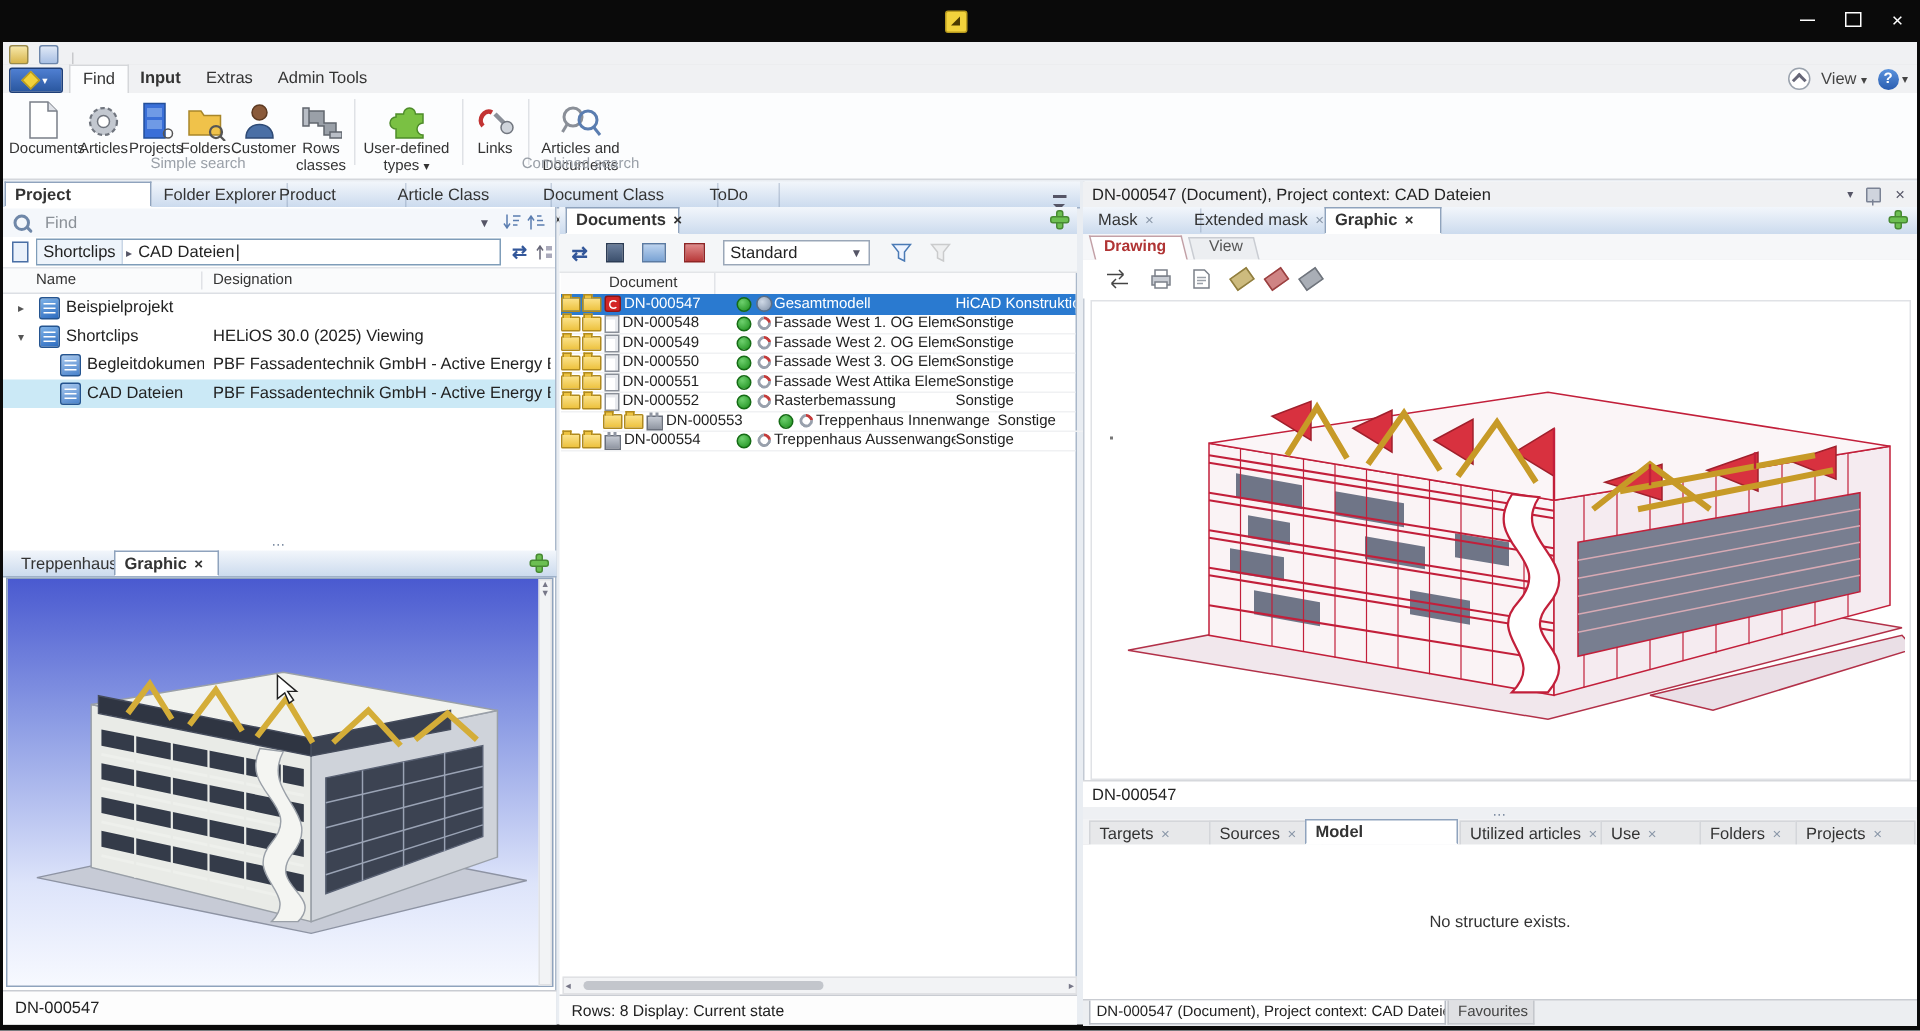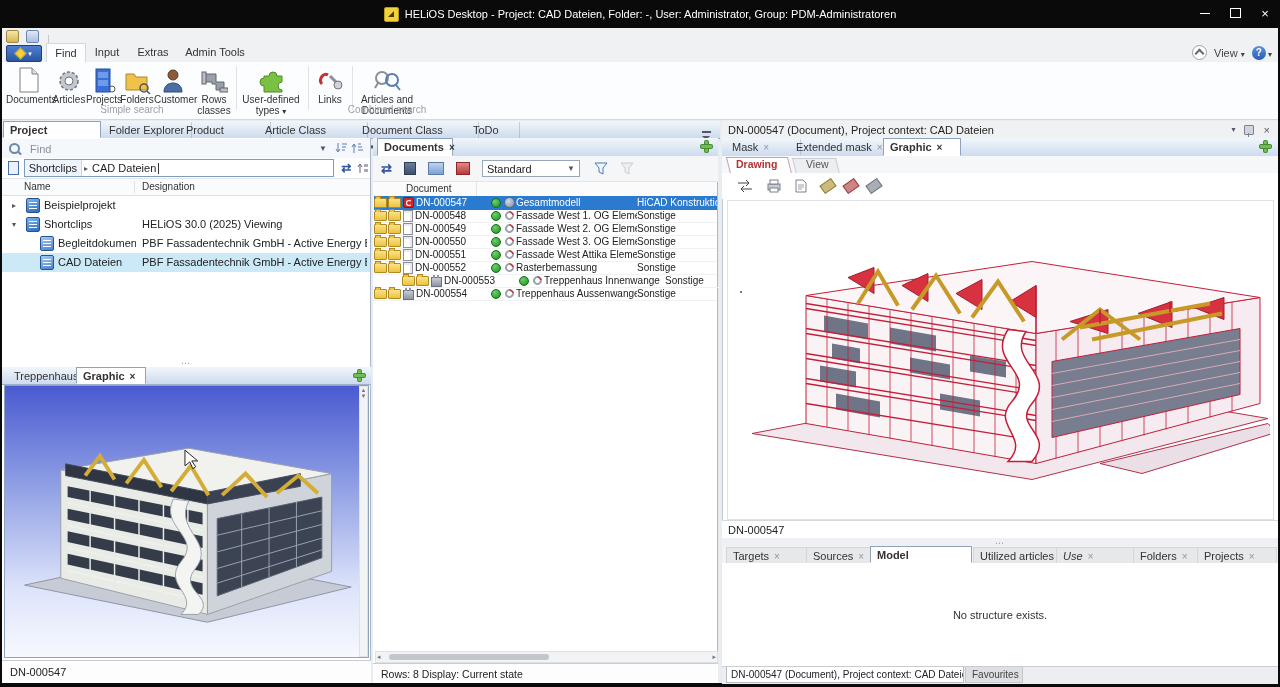--- a/index.html
+++ b/index.html
@@ -70,21 +70,20 @@
   .thumb{background:#c3c6cc;border-radius:3px;}
   .dots{color:#7a8aa0;font-size:9px;letter-spacing:1px;text-align:center;}
   .pinico{display:inline-block;width:8px;height:8px;border:1px solid #7a8294;background:#cfd4dd;border-radius:1px;position:relative;}
   .pinico::after{content:"";position:absolute;left:3px;top:7px;width:1px;height:4px;background:#7a8294;}
 </style>
 </head>
 <body>
 
 <div class="abs" id="titlebar">
   <span class="applogo"></span>
-  <span>HELiOS Desktop - Project: CAD Dateien, Folder: -, User: Administrator, Group: PDM-Administratoren</span>
 </div>
 <div class="abs" style="left:1190px;top:0;display:flex;">
   <span class="winbtn">
       <span style="width:10px;height:1px;background:#fff;display:inline-block;"></span>
     </span>
   <span class="winbtn">
       <span style="width:9px;height:8px;border:1px solid #fff;display:inline-block;"></span>
     </span>
   <span class="winbtn" style="font-size:13px;">×</span>
 </div>
@@ -94,21 +93,21 @@
 <div class="abs" id="qat">
   <span class="qico"></span><span class="qico" style="background:linear-gradient(#dfe8f6,#a9c0e4);border-color:#6c86ab;"></span><span class="qsep"></span>
 </div>
 
 <div class="abs" id="tabrow">
   <span class="abs appbtn">
       <i></i>
       <b>▾</b>
     </span>
   <span class="rtab act" style="left:44px;width:38px;"><span>Find</span></span>
-  <span class="rtab" style="left:84px;width:42px;"><span>Input</span></span>
+  <span class="rtab" style="left:84px;width:42px;font-weight:bold;"><span>Input</span></span>
   <span class="rtab" style="left:128px;width:46px;"><span>Extras</span></span>
   <span class="rtab" style="left:176px;width:74px;"><span>Admin Tools</span></span>
   <span class="ribright">
     <span class="circ">
         <span class="chevup"></span>
       </span>
     <span><span>View</span> <span style="font-size:8px;">▾</span></span>
     <span><span class="helpc">?</span><span style="font-size:8px;"> ▾</span></span>
   </span>
 </div>
@@ -677,21 +676,21 @@
 
 <div class="abs nw" style="left:722px;top:520px;width:556px;height:19px;background:#fff;border-top:1px solid #d6d8dc;border-bottom:1px solid #d6d8dc;line-height:18px;padding-left:6px;box-sizing:border-box;"><span>DN-000547</span></div>
 
 <div class="abs dots" style="left:722px;top:538px;width:556px;height:8px;background:#eef0f3;">⋯</div>
 
 <div class="abs" style="left:722px;top:546px;width:556px;height:17px;background:#f2f3f5;border-bottom:1px solid #c9ccd2;">
   <span class="xtab" style="left:4px;width:78px;background:#e7e8ea;border:1px solid #d4d6da;"><span>Targets</span><span class="tx">×</span></span>
   <span class="xtab" style="left:84px;width:62px;background:#e7e8ea;border:1px solid #d4d6da;"><span>Sources</span><span class="tx">×</span></span>
   <span class="xtab act" style="left:148px;width:102px;box-sizing:border-box;"><span>Model structure</span><span class="tx">×</span></span>
   <span class="xtab" style="left:251px;width:92px;background:#e7e8ea;border:1px solid #d4d6da;"><span>Utilized articles</span><span class="tx">×</span></span>
-  <span class="xtab" style="left:334px;width:64px;background:#e7e8ea;border:1px solid #d4d6da;font-style:italic;"><span>Use</span><span class="tx">×</span></span>
+  <span class="xtab" style="left:345px;width:64px;background:#e7e8ea;border:1px solid #d4d6da;"><span>Use</span><span class="tx">×</span></span>
   <span class="xtab" style="left:411px;width:62px;background:#e7e8ea;border:1px solid #d4d6da;"><span>Folders</span><span class="tx">×</span></span>
   <span class="xtab" style="left:475px;width:66px;background:#e7e8ea;border:1px solid #d4d6da;"><span>Projects</span><span class="tx">×</span></span>
 </div>
 
 <div class="abs" style="left:722px;top:563px;width:556px;height:103px;background:#fff;display:flex;align-items:center;justify-content:center;color:#333;">
   <span>No structure exists.</span>
 </div>
 
 <div class="abs" style="left:722px;top:666px;width:556px;height:17px;background:#eceef1;border-top:1px solid #c9ccd2;">
   <span class="abs nw" style="left:4px;top:0;width:238px;height:16px;background:#fff;border:1px solid #b7bcc4;border-top:none;line-height:15px;padding:0 4px;box-sizing:border-box;font-size:10px;">DN-000547 (Document), Project context: CAD Dateien</span>

